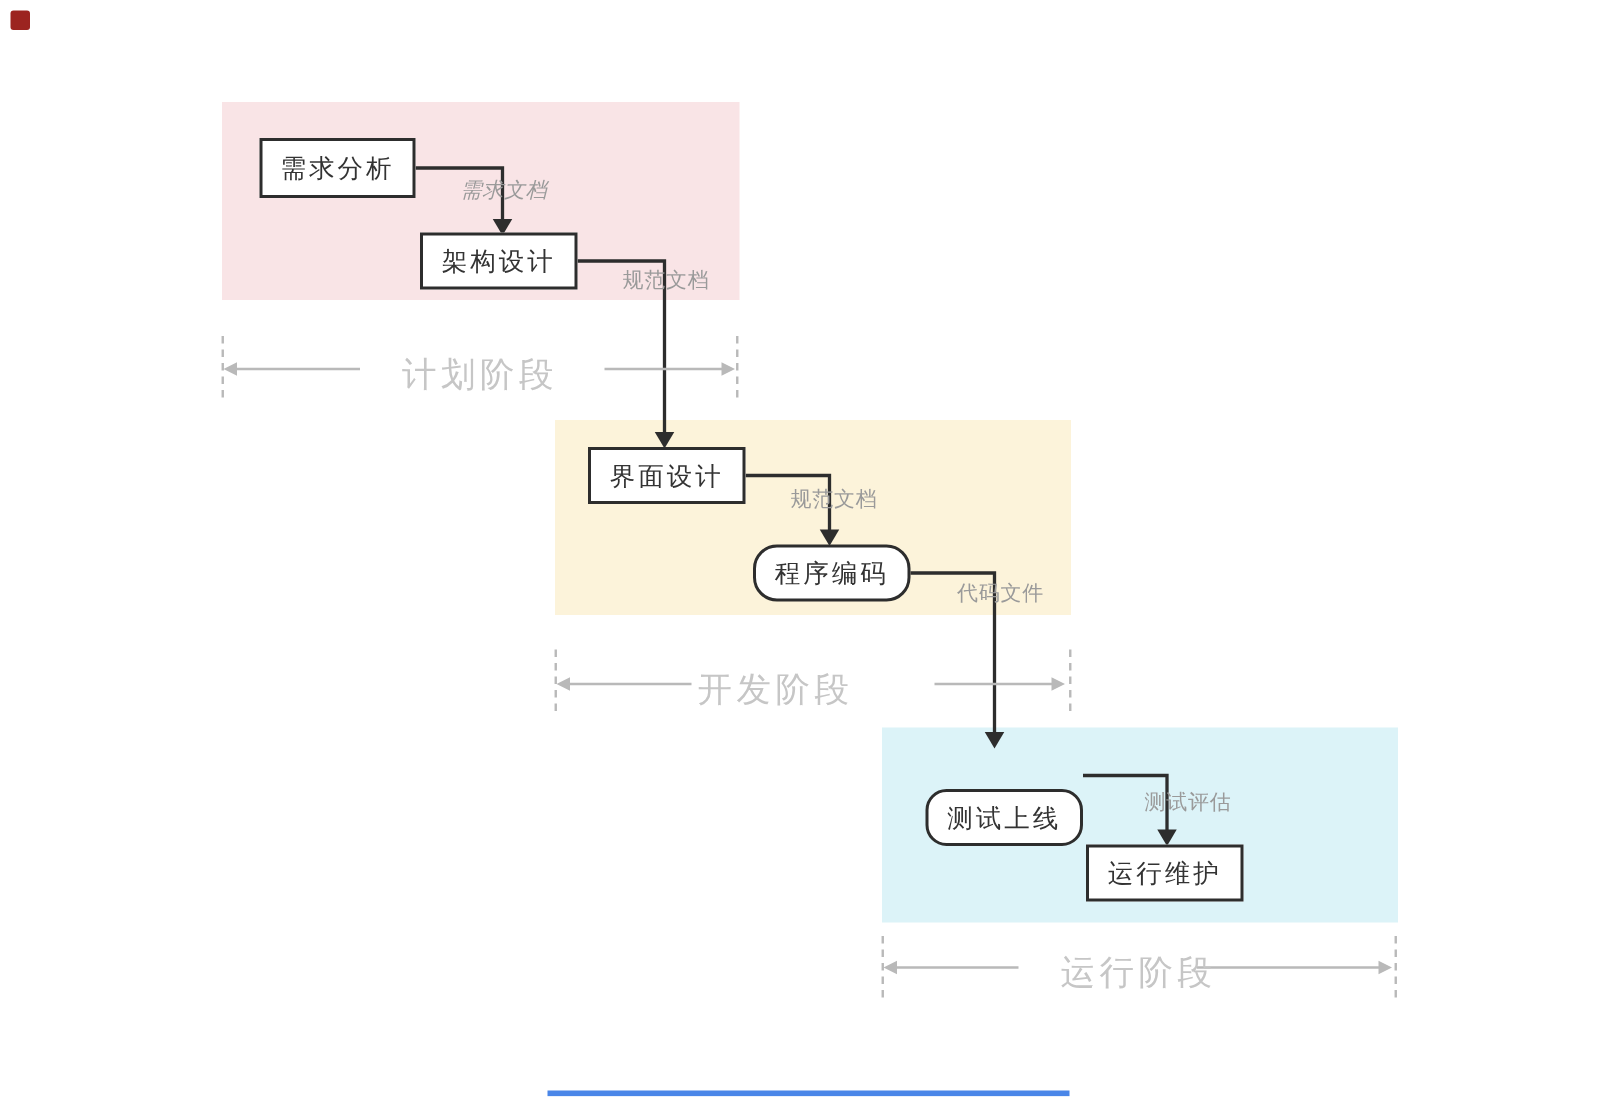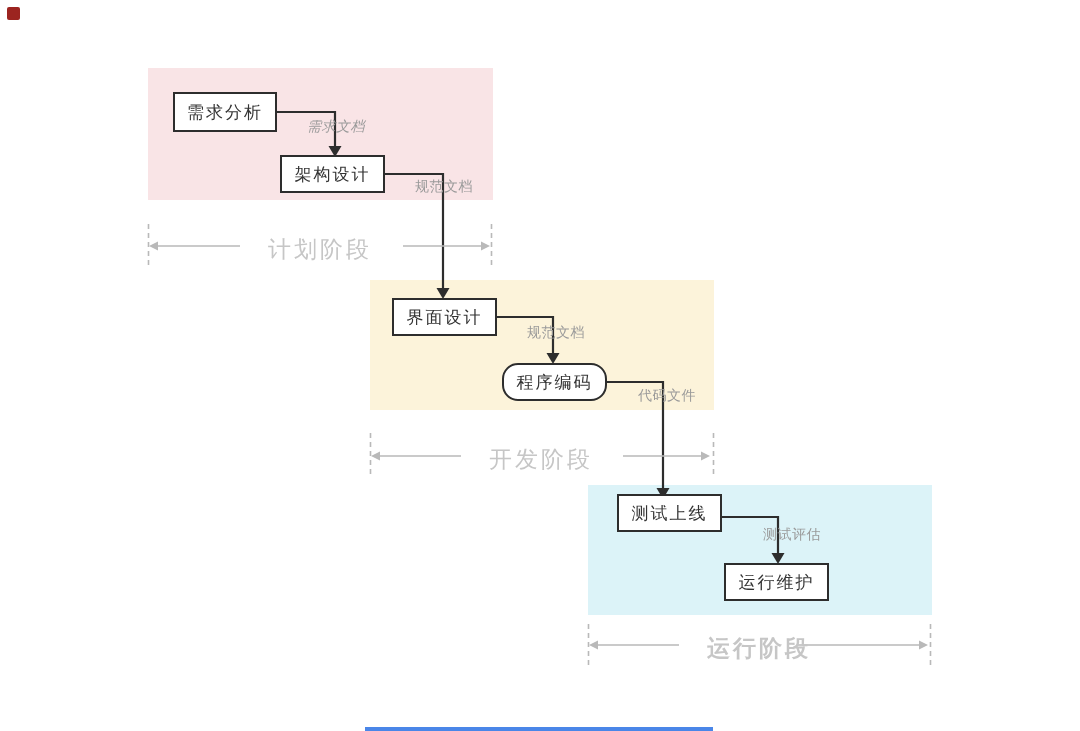--- a/index.html
+++ b/index.html
@@ -14,36 +14,36 @@
 
   .overlay { position:absolute; left:0; top:0; width:1080px; height:731px; pointer-events:none; }
 
   .node { position:absolute; background:#ffffff; border:2px solid #2d2d2d;
           display:flex; align-items:center; justify-content:center;
           font-size:17px; font-weight:500; color:#333333; letter-spacing:2px; }
   .n1 { left:173px; top:92px;  width:104px; height:40px; }
   .n2 { left:280px; top:155px; width:105px; height:38px; }
   .n3 { left:392px; top:298px; width:105px; height:38px; }
   .n4 { left:502px; top:363px; width:105px; height:38px;border-radius:16px; }
-  .n5 { left:617px; top:494px; width:105px; height:38px; }
+  .n5 { left:617px; top:526px; width:105px; height:38px;border-radius:14px; }
   .n6 { left:724px; top:563px; width:105px; height:38px; }
 
   .flow-label { position:absolute; width:72px; text-align:center;
                 font-size:14px; color:#9a9a9a; letter-spacing:0.5px; }
   .fl1 { left:300px; top:118px;font-style:italic; }
   .fl2 { left:408px; top:178px; }
   .fl3 { left:520px; top:324px; }
   .fl4 { left:631px; top:387px; }
   .fl5 { left:744px; top:526px;margin-left:12px; }
 
   .phase-text { position:absolute; width:170px; text-align:center;
                 font-size:23px; color:#c6c6c6; letter-spacing:3px; }
   .pt1 { left:235px; top:234px; }
-  .pt2 { left:456px; top:444px; }
-  .pt3 { left:674px; top:633px;font-weight:bold; }
+  .pt2 { left:432px; top:444px; }
+  .pt3 { left:674px; top:633px; }
 
   .corner-marker { position:absolute; left:7px; top:7px; width:13px; height:13px;
                    background:#9c2420; border-radius:2px; }
   .bottom-bar { position:absolute; left:365px; top:727px; width:348px; height:4px;
                 background:#4a86e8; }
 </style>
 </head>
 <body>
 
 <div class="canvas">

